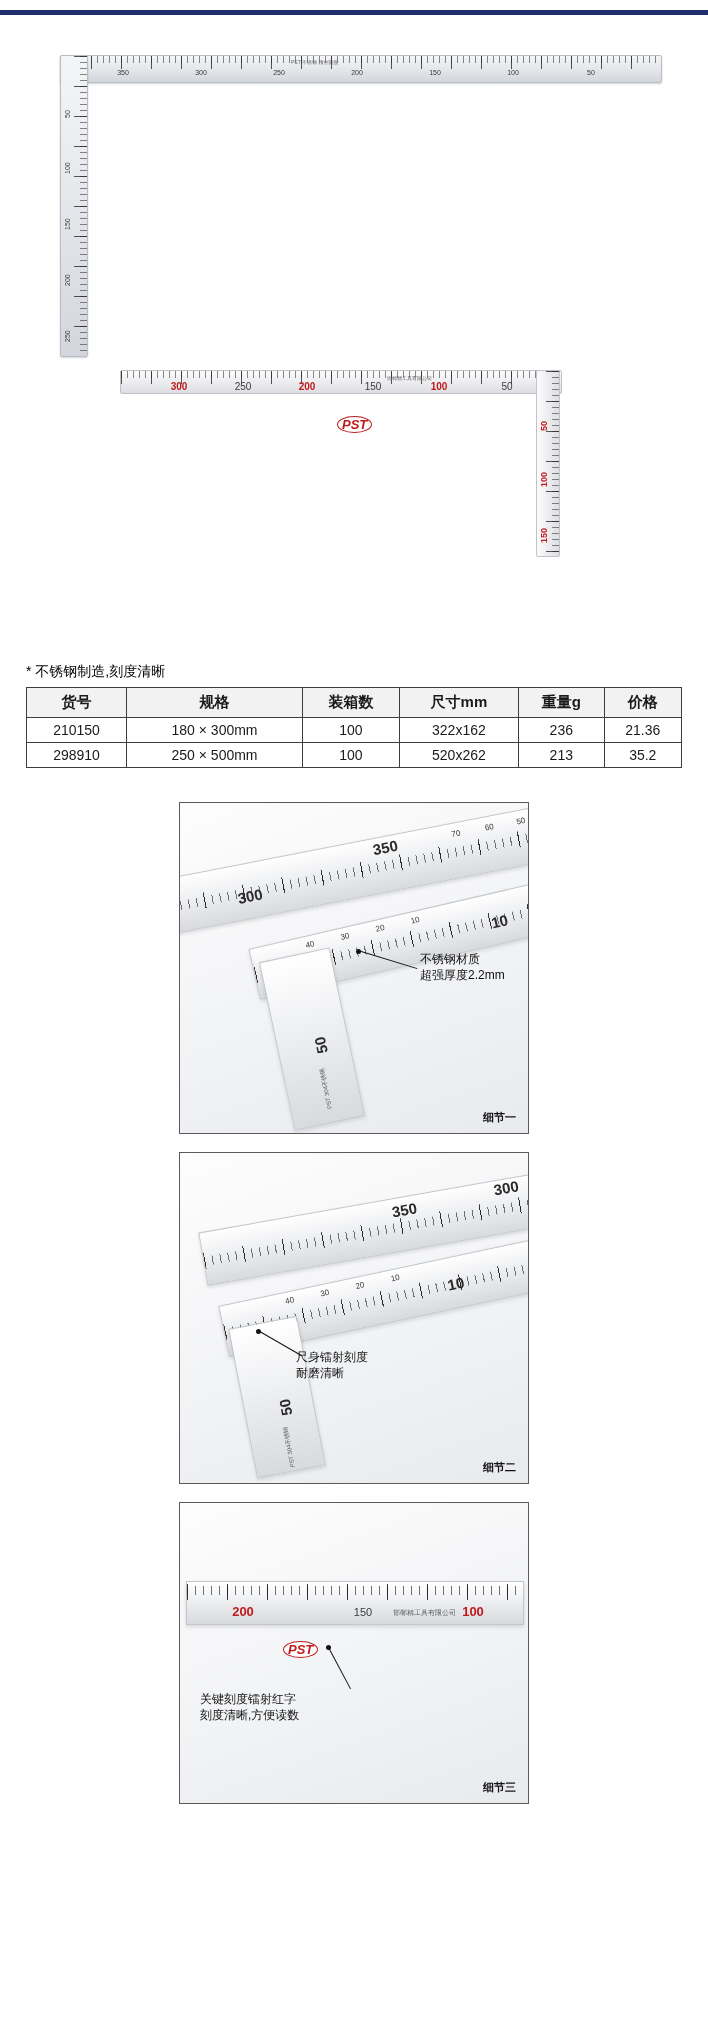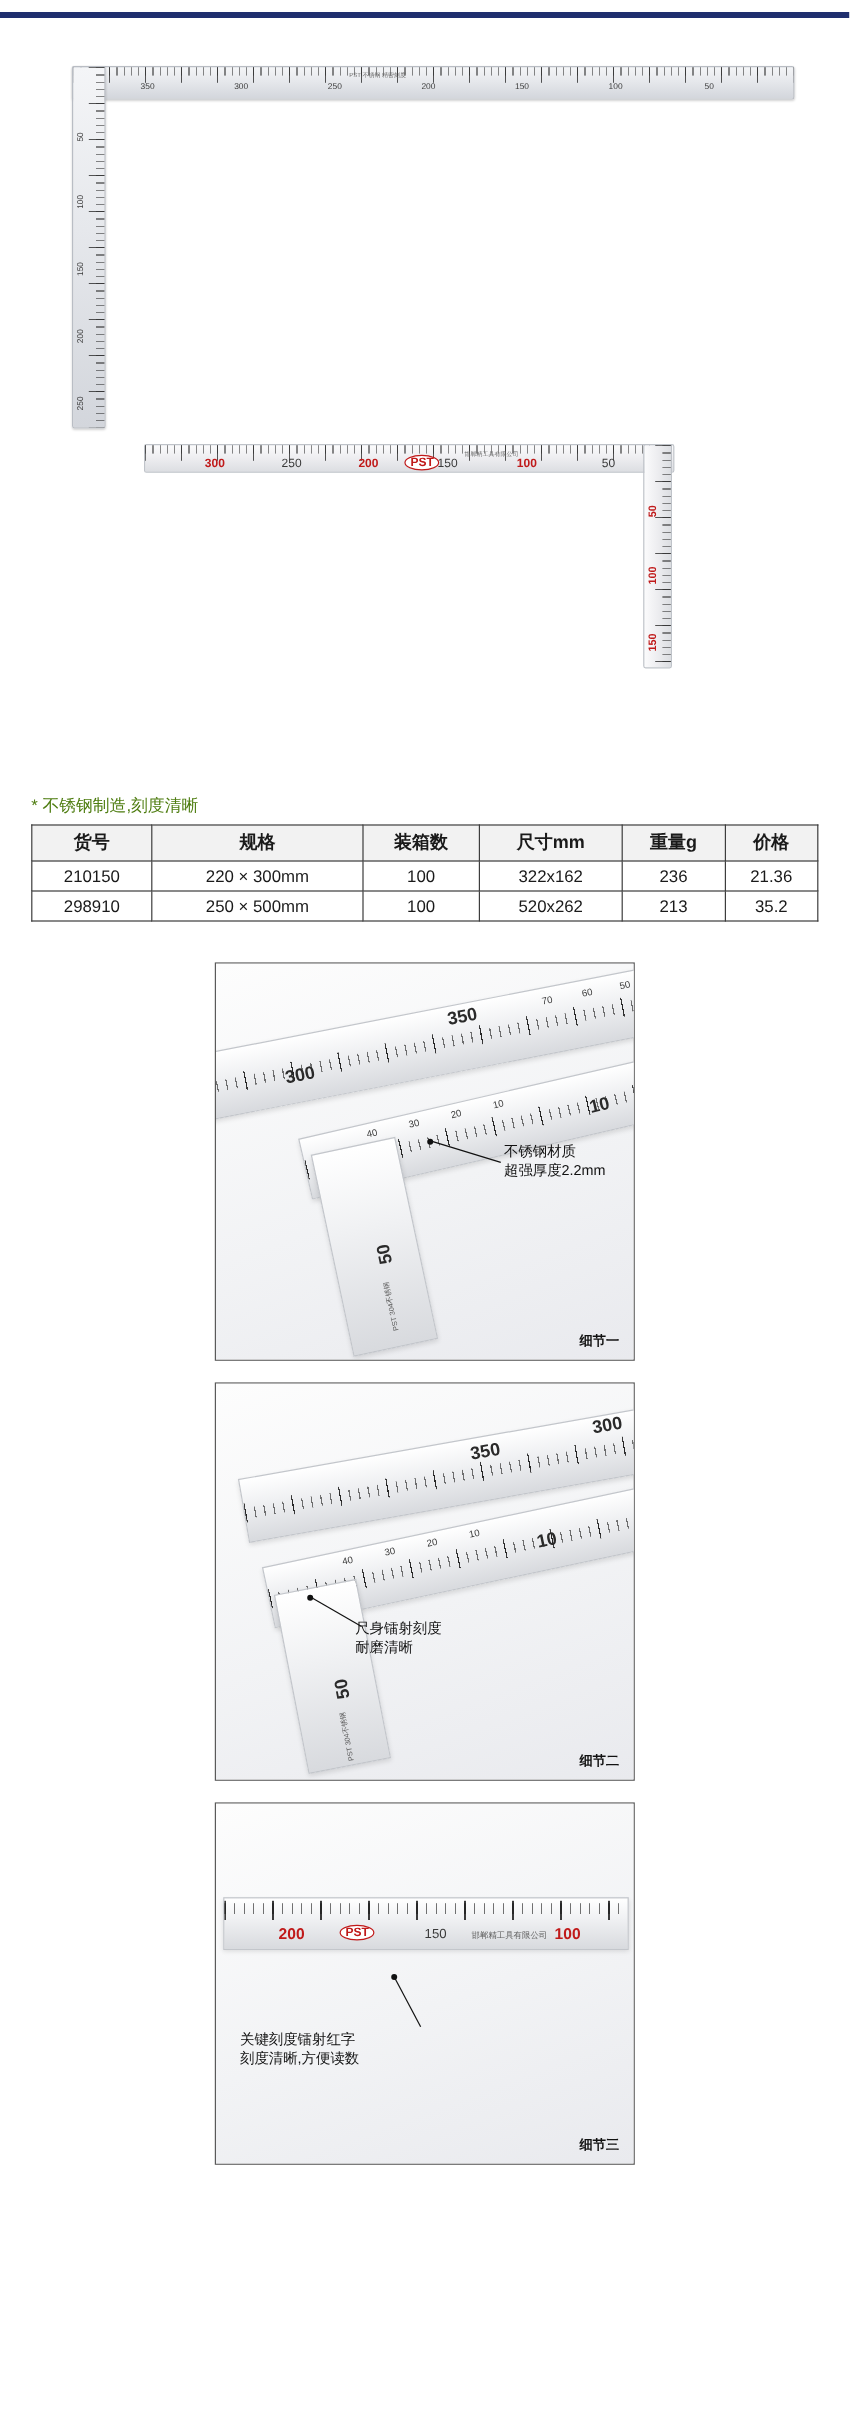--- a/index.html
+++ b/index.html
@@ -152,34 +152,36 @@
     color: #c01a1a;
     font-weight: bold;
     font-size: 9px;
     position: absolute;
     transform: rotate(-90deg);
     transform-origin: left top;
     white-space: nowrap;
   }
   .pst-logo {
     position: absolute;
-    font-size: 10px;
+    font-size: 13px;
+    font-style: italic;
     font-weight: bold;
     color: #c01a1a;
     border: 1px solid #c01a1a;
     border-radius: 50%;
     padding: 0 4px;
     background: #fff;
+    margin-top: 37px;
   }
 
   
   .note {
     margin: 8px 0 6px 26px;
     font-size: 14px;
-    color: #4d7c0f;
+    color: #000000;
   }
 
   
   .table-wrap {
     margin: 0 26px;
   }
   table.spec {
     border-collapse: collapse;
     width: 656px;
     font-size: 14px;
@@ -341,21 +343,21 @@
           <th>规格</th>
           <th>装箱数</th>
           <th>尺寸mm</th>
           <th>重量g</th>
           <th>价格</th>
         </tr>
       </thead>
       <tbody>
         <tr>
           <td>210150</td>
-          <td>220 × 300mm</td>
+          <td>180 × 300mm</td>
           <td>100</td>
           <td>322x162</td>
           <td>236</td>
           <td>21.36</td>
         </tr>
         <tr>
           <td>298910</td>
           <td>250 × 500mm</td>
           <td>100</td>
           <td>520x262</td>

